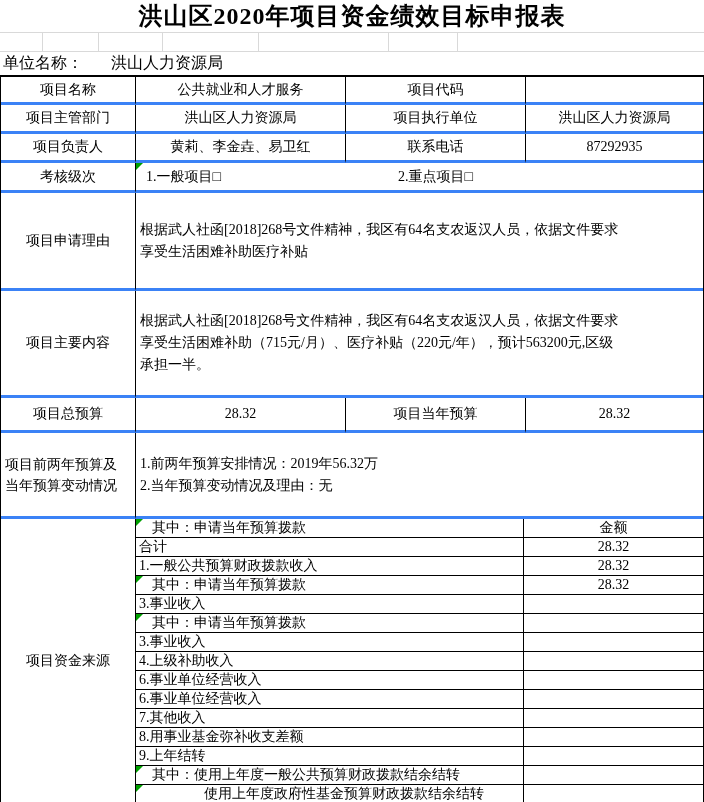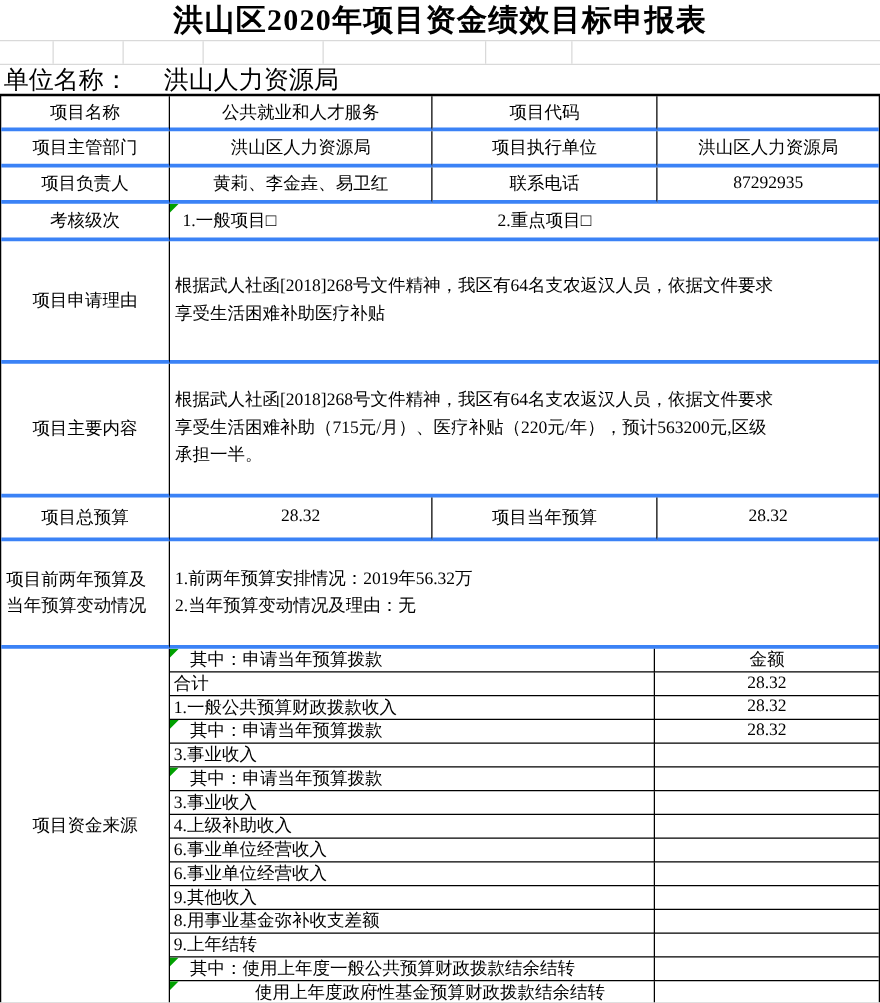--- a/index.html
+++ b/index.html
@@ -7,21 +7,21 @@
     position:relative;width:704px;height:802px;background:#ffffff;
     font-family:"Liberation Serif","DejaVu Serif",serif;color:#000;overflow:hidden;
   }
   
   .title-row{height:32px;display:flex;align-items:center;justify-content:center;
     font-size:24px;font-weight:bold;letter-spacing:1px;}
   
   .grid-strip{position:relative;height:18px;border-top:1px solid #d9d9d9;border-bottom:1px solid #d9d9d9;}
   .grid-strip .vline{position:absolute;top:0;bottom:0;width:1px;background:#d9d9d9;}
   
-  .unit-row{height:23px;display:flex;align-items:center;font-size:20px;}
+  .unit-row{height:23px;display:flex;align-items:center;font-size:16px;}
   .unit-row .u-label{padding-left:3px;}
   .unit-row .u-value{margin-left:28px;}
   
   .form{
     height:729px;box-sizing:border-box;display:flex;flex-direction:column;
     border-left:1px solid #000;border-right:1px solid #000;
     border-top:2px solid #000;border-bottom:2px solid #000;
     font-size:14px;
   }
   .row{display:flex;flex:0 0 auto;}
@@ -175,21 +175,21 @@
           </div>
           <div class="frow">
             <div class="fname">6.事业单位经营收入</div>
             <div class="famt"></div>
           </div>
           <div class="frow">
             <div class="fname">6.事业单位经营收入</div>
             <div class="famt"></div>
           </div>
           <div class="frow">
-            <div class="fname">9.其他收入</div>
+            <div class="fname">7.其他收入</div>
             <div class="famt"></div>
           </div>
           <div class="frow">
             <div class="fname">8.用事业基金弥补收支差额</div>
             <div class="famt"></div>
           </div>
           <div class="frow">
             <div class="fname">9.上年结转</div>
             <div class="famt"></div>
           </div>

